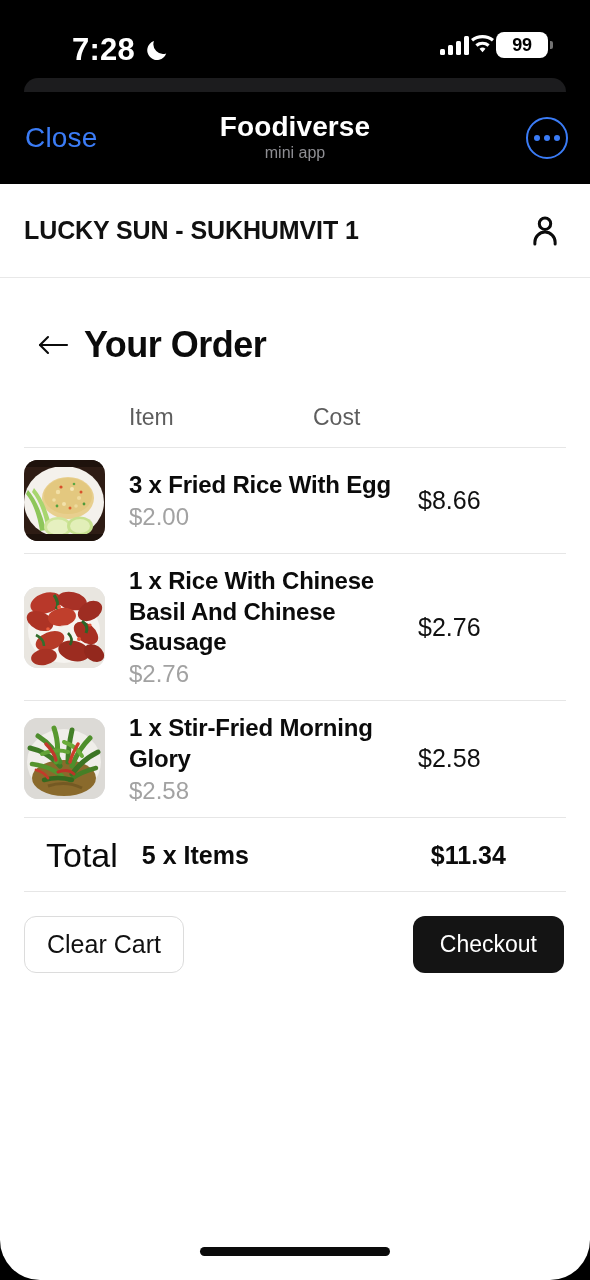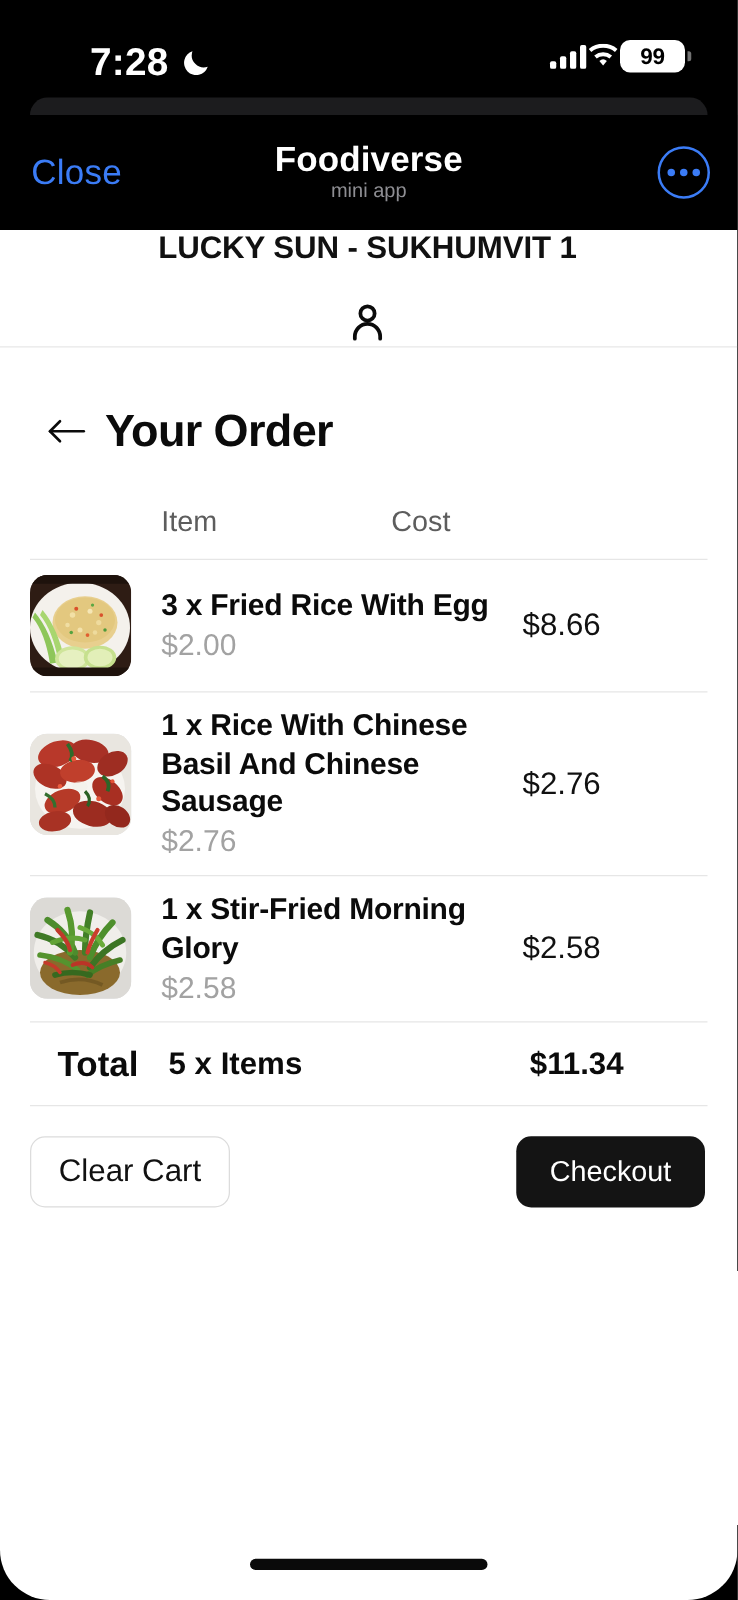--- a/index.html
+++ b/index.html
@@ -91,21 +91,20 @@
     border-radius:0 0 40px 40px;
     overflow:hidden;
   }
 
   
   .store-header {
     position:relative; height:94px;
     border-bottom:1px solid #e8e8e8;
     display:flex; align-items:center; justify-content:space-between;
     padding:0 26px 0 24px;
-    flex-direction:column;
   }
   .store-name {
     font-size:25px; font-weight:700; color:#111;
     letter-spacing:-.1px;
   }
   .person-ic { width:38px; height:38px; display:block; }
 
   
   .order-head {
     display:flex; align-items:center; gap:14px;
@@ -149,21 +148,21 @@
   .ounit { font-size:24px; color:#a2a2a2; font-weight:400; margin-top:2px; }
   .ocost {
     flex:1; padding-left:10px;
     font-size:25px; color:#111; font-weight:400;
   }
 
   .trow {
     display:flex; align-items:center;
     padding:18px 0 16px 0;
   }
-  .t-label { flex:0 0 81px; margin-right:24px; font-size:28px; font-weight:700; color:#0b0b0b; padding-left:22px;}
+  .t-label { flex:0 0 81px; margin-right:24px; font-size:34px; font-weight:400; color:#0b0b0b; padding-left:22px;}
   .t-items { flex:0 0 279px; font-size:25px; font-weight:700; color:#0b0b0b; }
   .t-total { flex:1; padding-left:10px; font-size:25px; font-weight:700; color:#0b0b0b; }
 
   
   .actions {
     display:flex; align-items:center; justify-content:space-between;
     padding:24px 26px 0 24px;
   }
   .btn-clear {
     background:#fff; color:#111;

